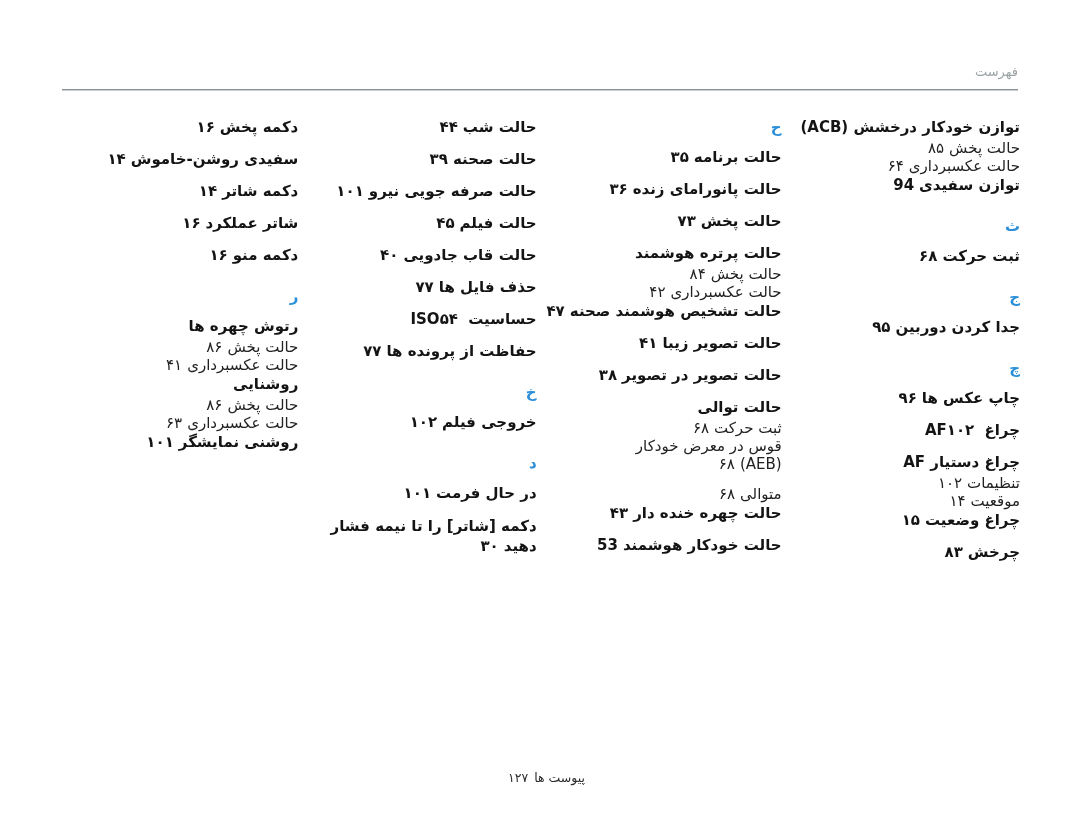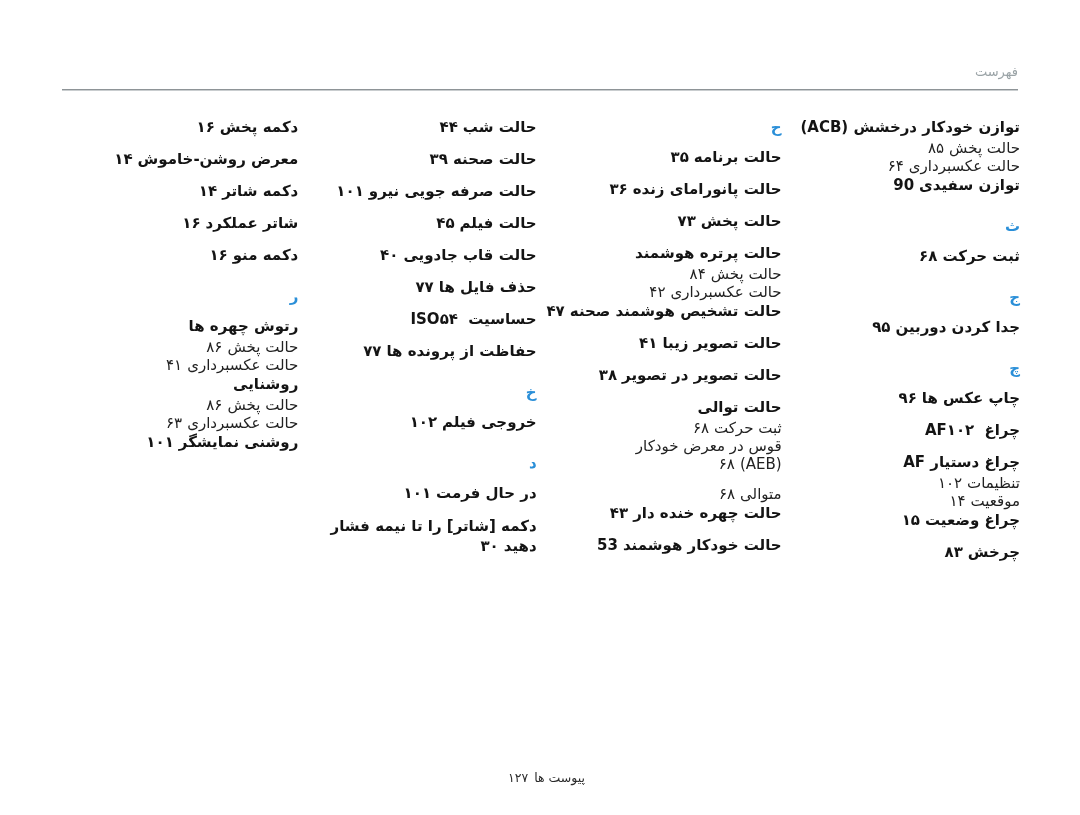--- a/index.html
+++ b/index.html
@@ -135,21 +135,21 @@
   <div class="header-title">فهرست</div>
   <div class="header-rule"></div>
 </div>
 
 <div class="index-body" id="index-body">
 
 <div class="index-column col-1">
       <div class="entry no-num-gap"><span>توازن خودکار درخشش (ACB)</span></div>
       <div class="subentry"><span>حالت پخش</span><span class="num">۸۵</span></div>
       <div class="subentry"><span>حالت عکسبرداری</span><span class="num">۶۴</span></div>
-      <div class="entry"><span>توازن سفیدی</span><span class="num">90</span></div>
+      <div class="entry"><span>توازن سفیدی</span><span class="num">94</span></div>
       <div class="section-letter">ث</div>
       <div class="entry"><span>ثبت حرکت</span><span class="num">۶۸</span></div>
       <div class="section-letter">ج</div>
       <div class="entry"><span>جدا کردن دوربین</span><span class="num">۹۵</span></div>
       <div class="section-letter">چ</div>
       <div class="entry"><span>چاپ عکس ها</span><span class="num">۹۶</span></div>
       <div class="entry"><span>چراغ AF</span><span class="num">۱۰۲</span></div>
       <div class="entry no-num-gap"><span>چراغ دستیار AF</span></div>
       <div class="subentry"><span>تنظیمات</span><span class="num">۱۰۲</span></div>
       <div class="subentry"><span>موقعیت</span><span class="num">۱۴</span></div>
@@ -190,21 +190,21 @@
       <div class="entry"><span>خروجی فیلم</span><span class="num">۱۰۲</span></div>
       <div class="section-letter">د</div>
       <div class="entry"><span>در حال فرمت</span><span class="num">۱۰۱</span></div>
       <div class="entry twoline">
         <div>دکمه [شاتر] را تا نیمه فشار</div>
         <div><span>دهید</span><span class="num">۳۰</span></div>
       </div>
     </div>
     <div class="index-column col-4">
       <div class="entry"><span>دکمه پخش</span><span class="num">۱۶</span></div>
-      <div class="entry"><span>معرض روشن-خاموش</span><span class="num">۱۴</span></div>
+      <div class="entry"><span>سفیدی روشن-خاموش</span><span class="num">۱۴</span></div>
       <div class="entry"><span>دکمه شاتر</span><span class="num">۱۴</span></div>
       <div class="entry"><span>شاتر عملکرد</span><span class="num">۱۶</span></div>
       <div class="entry"><span>دکمه منو</span><span class="num">۱۶</span></div>
       <div class="section-letter">ر</div>
       <div class="entry no-num-gap"><span>رتوش چهره ها</span></div>
       <div class="subentry"><span>حالت پخش</span><span class="num">۸۶</span></div>
       <div class="subentry"><span>حالت عکسبرداری</span><span class="num">۴۱</span></div>
       <div class="entry no-num-gap"><span>روشنایی</span></div>
       <div class="subentry"><span>حالت پخش</span><span class="num">۸۶</span></div>
       <div class="subentry"><span>حالت عکسبرداری</span><span class="num">۶۳</span></div>

